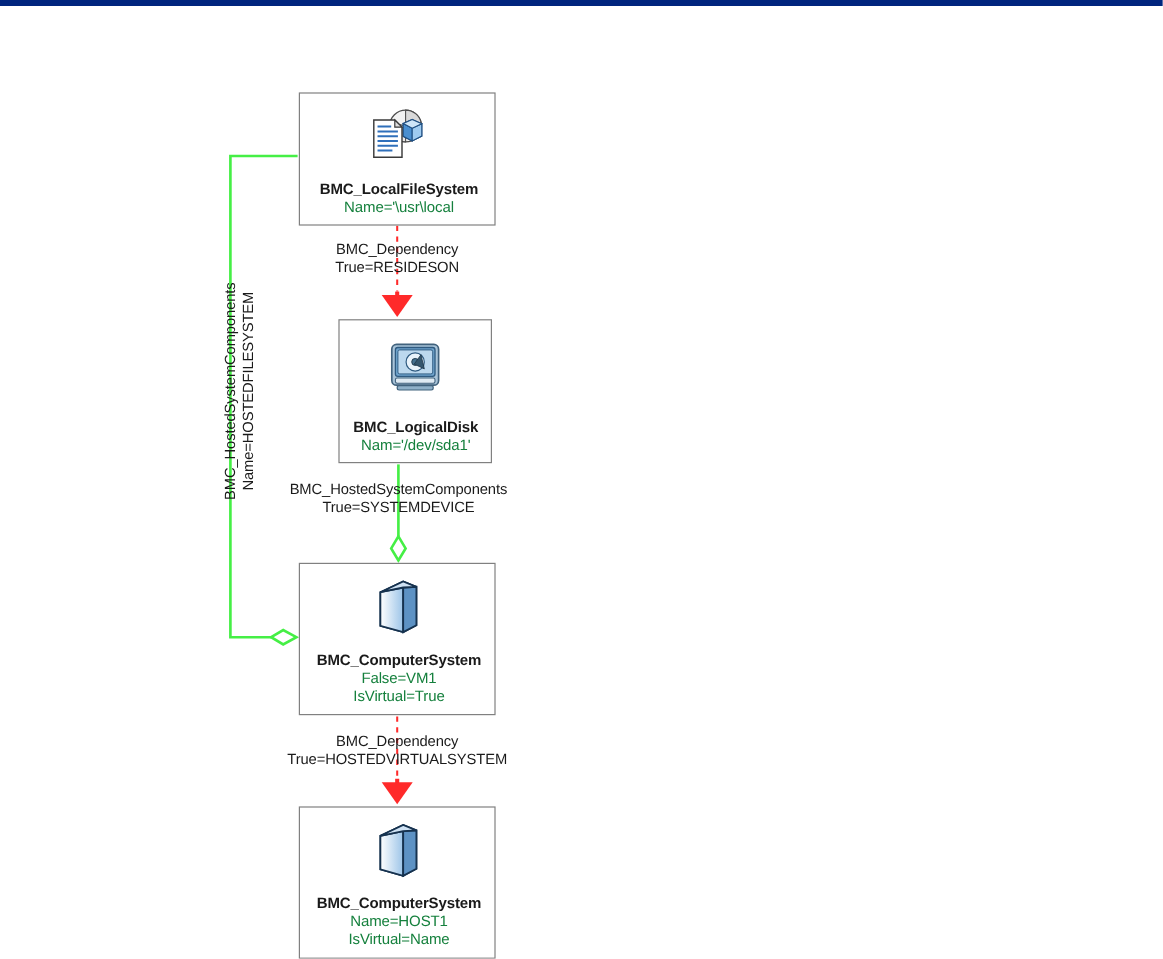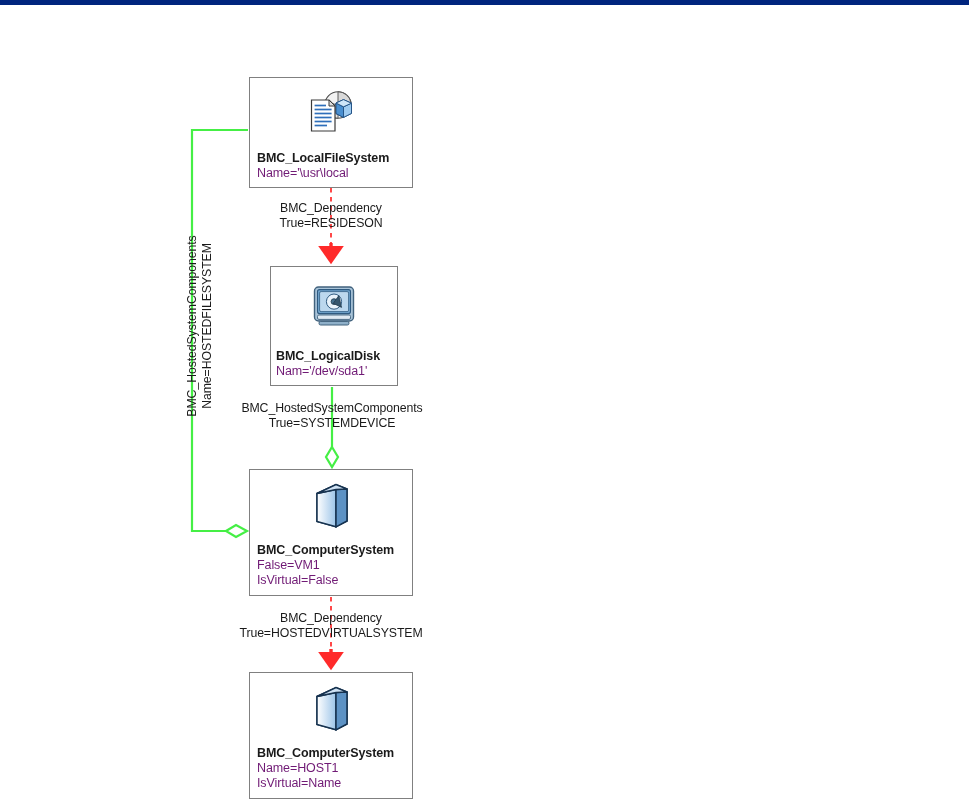--- a/index.html
+++ b/index.html
@@ -49,33 +49,34 @@
     top: 0;
     display: flex;
     align-items: center;
     justify-content: center;
   }
   .node-text {
     position: absolute;
     left: 7px;
     right: 4px;
     bottom: 5px;
+    text-align: center;
   }
   .node-title {
     font-size: 12.5px;
     font-weight: bold;
     color: #1a1a1a;
     line-height: 16px;
     white-space: nowrap;
     letter-spacing: -0.1px;
   }
   .node-prop {
     font-size: 12.5px;
     font-weight: normal;
-    color: #701a75;
+    color: #15803d;
     line-height: 15px;
     white-space: nowrap;
     letter-spacing: -0.1px;
   }
 
   
   .edge-label {
     position: absolute;
     text-align: center;
     font-size: 12.3px;
@@ -163,21 +164,21 @@
           <line x1="9.6" y1="35.5" x2="22" y2="35.5"></line>
         </g>
       </svg>
     </div>
     <div class="node-text" style="bottom:6px;">
       <div class="node-title">BMC_LocalFileSystem</div>
       <div class="node-prop">Name='\usr\local</div>
     </div>
   </div>
 
-  <div class="node" style="left:270px; top:266px; width:128px; height:120px;">
+  <div class="node" style="left:282px; top:266px; width:128px; height:120px;">
     <div class="node-icon" style="height:78px;">
       <svg width="46" height="46" viewBox="0 0 46 46">
         <rect x="3.5" y="4" width="39" height="34" rx="4" ry="4" fill="#a9c4d9" stroke="#41627d" stroke-width="1.4"></rect>
         <rect x="6.5" y="6.6" width="33" height="24" rx="2" ry="2" fill="#6fa3cc" stroke="#2f5a80" stroke-width="1.1"></rect>
         <rect x="8.6" y="8.6" width="29" height="20" rx="1.5" ry="1.5" fill="#bcd8ee" stroke="#2f5a80" stroke-width="0.8"></rect>
         <circle cx="23" cy="18.6" r="7.6" fill="#e9f3fb" stroke="#2f5a80" stroke-width="1"></circle>
         <circle cx="23" cy="18.6" r="2.9" fill="#44708f" stroke="#20384b" stroke-width="0.8"></circle>
         <path d="M27.8,12.6 L30.6,24.4 L22.2,20.4 Z" fill="#35566e" stroke="#20384b" stroke-width="0.7"></path>
         <rect x="6.5" y="32" width="33" height="4.4" rx="1.4" ry="1.4" fill="#dfeaf3" stroke="#41627d" stroke-width="0.9"></rect>
         <rect x="8" y="38.4" width="30" height="3.6" rx="1.6" ry="1.6" fill="#8fb0c9" stroke="#41627d" stroke-width="1"></rect>
@@ -201,21 +202,21 @@
         <path d="M7,13.5 L26,9.6 L26,46.8 L7,41.5 Z" fill="url(#boxfaceA)" stroke="#16324f" stroke-width="1.5"></path>
 
         <path d="M26,9.6 L37,9 L37,41 L26,46.8 Z" fill="#5d92c4" stroke="#16324f" stroke-width="1.5"></path>
 
         <path d="M7,13.5 L26,4.5 L37,9 L26,9.6 Z" fill="#cfe2f4" stroke="#16324f" stroke-width="1.5"></path>
       </svg>
     </div>
     <div class="node-text" style="bottom:7px;">
       <div class="node-title">BMC_ComputerSystem</div>
       <div class="node-prop">False=VM1</div>
-      <div class="node-prop">IsVirtual=False</div>
+      <div class="node-prop">IsVirtual=True</div>
     </div>
   </div>
 
   <div class="node" style="left:249px; top:672px; width:164px; height:127px;">
     <div class="node-icon" style="height:72px;">
       <svg width="42" height="52" viewBox="0 0 42 52">
         <linearGradient id="boxfaceB" x1="0" y1="0" x2="1" y2="0">
           <stop offset="0" stop-color="#ffffff"></stop>
           <stop offset="1" stop-color="#9cc4e8"></stop>
         </linearGradient>

